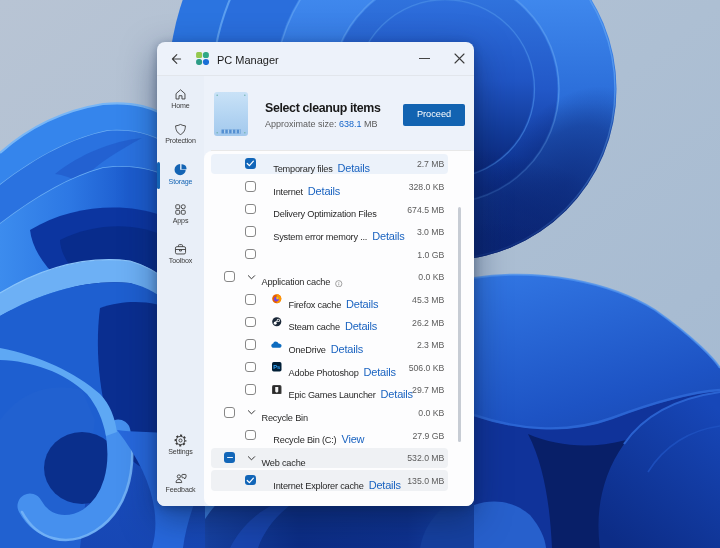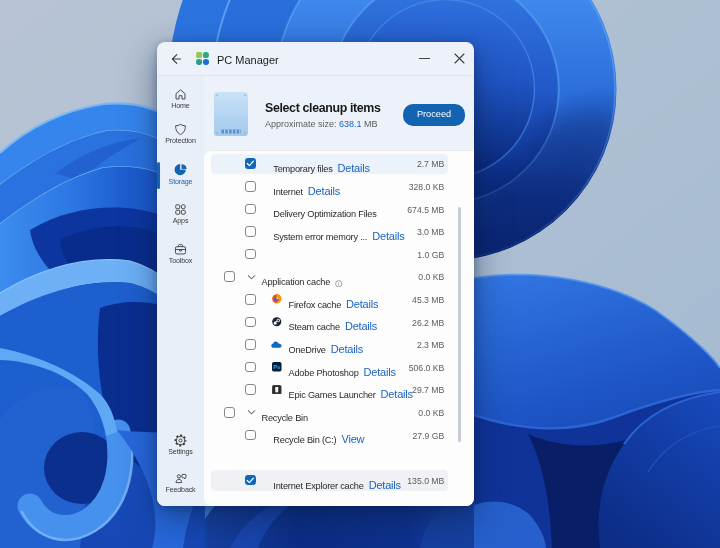--- a/index.html
+++ b/index.html
@@ -12,21 +12,21 @@
 .clo{position:absolute;left:297px;top:11px;width:11px;height:11px}
 .navitem{position:absolute;width:47px;text-align:center;color:#3a3a3a}
 .navitem .lbl{font-size:7.1px;display:block;margin-top:1px;letter-spacing:-0.15px}
 .navitem svg{display:block;margin:0 auto}
 .nav-on .lbl{color:#1464b4;font-weight:normal}
 .pill{position:absolute;left:0px;top:119.5px;width:2.6px;height:27.5px;background:#1464b4;border-radius:2px}
 .hdr-icon{position:absolute;left:57px;top:50px;width:34px;height:44px;border-radius:3px;background:linear-gradient(180deg,#c9e2f7 0%,#b3d4f2 55%,#a3c9ed 100%)}
 .hdr-title{position:absolute;left:108px;top:59px;font-size:12.4px;font-weight:bold;color:#191919;letter-spacing:-0.35px}
 .hdr-sub{position:absolute;left:108px;top:77px;font-size:9px;color:#5c5c5c}
 .hdr-sub b{color:#1464c8;font-weight:normal}
-.proceed{position:absolute;left:246px;top:62px;width:62px;height:21.5px;background:#1263b1;border-radius:10px;color:#fff;font-size:9.2px;text-align:center;line-height:21.5px}
+.proceed{position:absolute;left:246px;top:62px;width:62px;height:21.5px;background:#1263b1;border-radius:2px;color:#fff;font-size:9.2px;text-align:center;line-height:21.5px}
 .panel{position:absolute;left:47px;top:108.5px;width:270px;height:355.5px;background:#fdfdfe;border-radius:8px 0 8px 8px}
 .hsep{position:absolute;left:54px;top:108px;width:260px;height:1px;background:#e8e8e8}
 .row{position:absolute;left:54px;width:237px;height:20.4px;border-radius:4px}
 .hl1{background:#ecf2fa}
 .hl2{background:#eff1f4}
 .cb{box-sizing:border-box;position:absolute;width:10.6px;height:10.6px;border:1px solid #878787;border-radius:3px;background:#fff;top:4.7px}
 .cb.on{border:none;background:#1266b8}
 .cb.ind{border:none;background:#1266b8}
 .cb svg{position:absolute;left:0;top:0}
 .cb.ind:after{content:"";position:absolute;left:2.4px;top:4.6px;width:5.8px;height:1.4px;background:#e8f1fb;border-radius:1px}
@@ -382,20 +382,30 @@
         <span class="siz">0.0 KB</span>
       </div>
   <div class="row" style="top:383px">
         <span class="cb" style="left:34.4px"></span>
         <span class="txt" style="left:62.3px">
           <span class="lab">Recycle Bin (C:)</span>
           <span class="det">View</span>
         </span>
         <span class="siz">27.9 GB</span>
       </div>
+  <div class="row hl2" style="top:405.6px">
+        <span class="cb ind" style="left:13.4px"></span>
+        <svg class="chev" style="left:35.5px" width="9" height="9" viewBox="0 0 10 10">
+          <path d="M1.5 3 L5 6.5 L8.5 3" stroke="#333" stroke-width="1.1" fill="none" stroke-linecap="round" stroke-linejoin="round"></path>
+        </svg>
+        <span class="txt" style="left:50.5px">
+          <span class="lab">Web cache</span>
+        </span>
+        <span class="siz">532.0 MB</span>
+      </div>
   <div class="row hl2" style="top:428.2px">
         <span class="cb on" style="left:34.4px">
           <svg width="10.6" height="10.6" viewBox="0 0 12 12">
             <path d="M2.5 6.2 L5 8.7 L9.5 3.6" stroke="#fff" stroke-width="1.4" fill="none" stroke-linecap="round" stroke-linejoin="round"></path>
           </svg>
         </span>
         <span class="txt" style="left:62.3px">
           <span class="lab">Internet Explorer cache</span>
           <span class="det">Details</span>
         </span>

